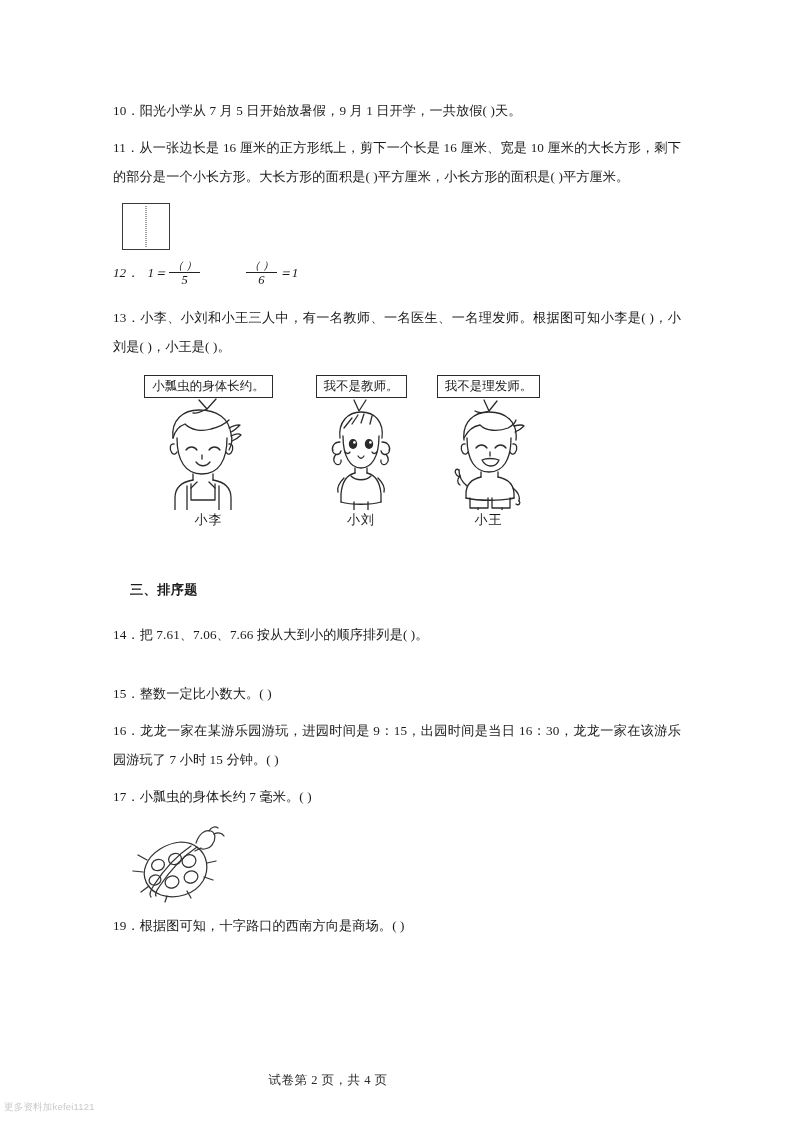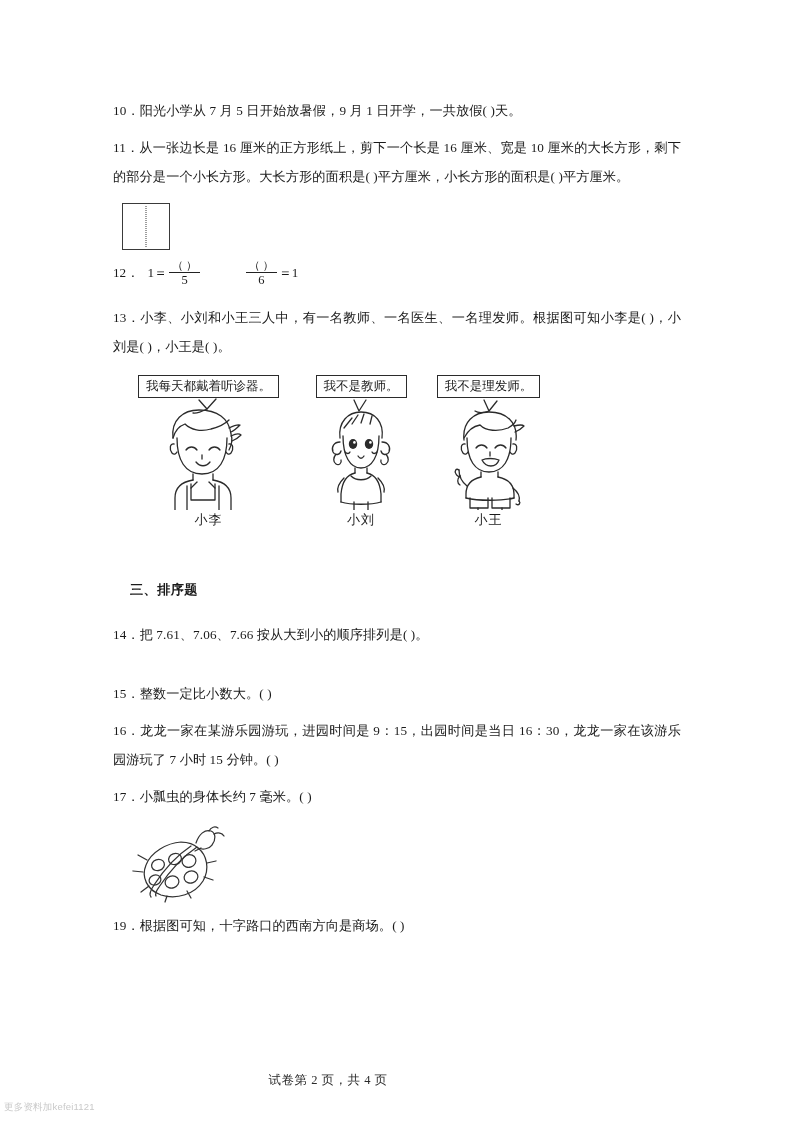--- a/index.html
+++ b/index.html
@@ -65,20 +65,21 @@
     transform: translateX(-50%);
   }
 
   
   .frac-row {
     display: flex;
     align-items: center;
     font-size: 13.2px;
     line-height: 20px;
     margin: 6px 0 0 0;
+    font-style: italic;
   }
   .frac-label { margin-right: 8px; }
   .frac-expr { display: inline-flex; align-items: center; }
   .frac {
     display: inline-flex;
     flex-direction: column;
     align-items: center;
     vertical-align: middle;
     margin: 0 2px;
     line-height: 1;
@@ -189,21 +190,21 @@
       </span>
     </div>
 
     <div class="gap-md"></div>
 
     <p class="q">13．小李、小刘和小王三人中，有一名教师、一名医生、一名理发师。根据图可知小李是(                )，小刘是(                )，小王是(                )。</p>
 
     <div class="kids-figure">
 
       <div class="kid" style="left:0px; width:175px;">
-        <div class="bubble">我每天都戴着听诊器。</div>
+        <div class="bubble">小瓢虫的身体长约。</div>
         <svg width="175" height="112" viewBox="0 0 175 112" style="display:block;margin:0 auto;">
           <g fill="none" stroke="#2b2b2b" stroke-width="1.3" stroke-linecap="round" stroke-linejoin="round">
 
             <path d="M78 2 L86 11 L95 1"></path>
             <path d="M86 11 C80 14 76 16 72 15"></path>
 
             <path d="M52 40 C50 22 62 12 78 12 C96 12 108 20 110 36 C112 42 110 48 108 52"></path>
             <path d="M52 40 C54 33 58 28 64 26 C70 32 80 34 90 31 C98 29 104 26 108 22"></path>
             <path d="M108 30 C112 28 116 26 119 27 C116 30 113 33 110 34"></path>
             <path d="M110 38 C114 36 118 35 120 37 C117 40 114 42 111 43"></path>

